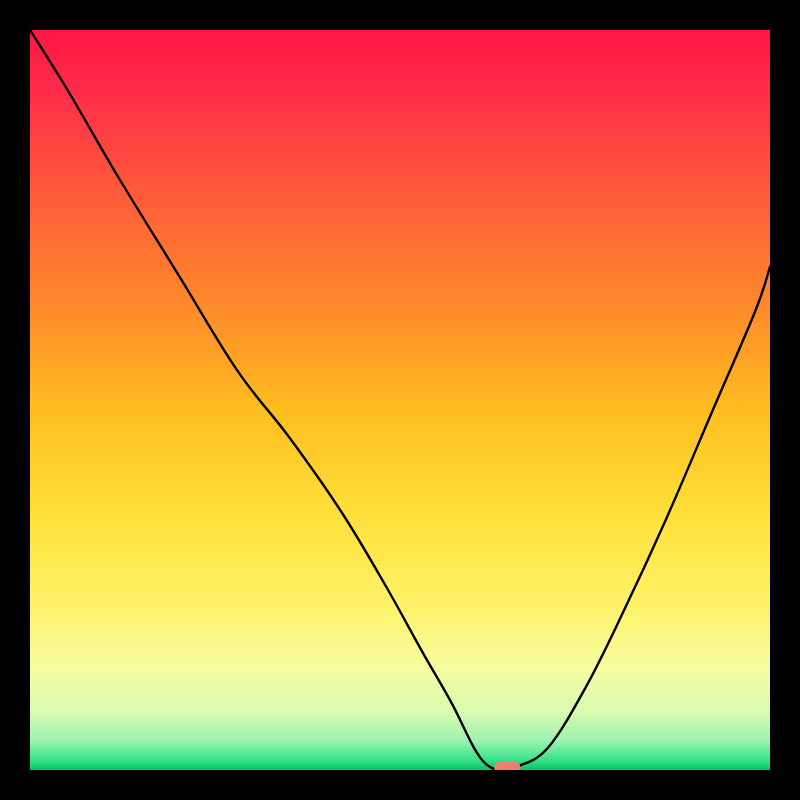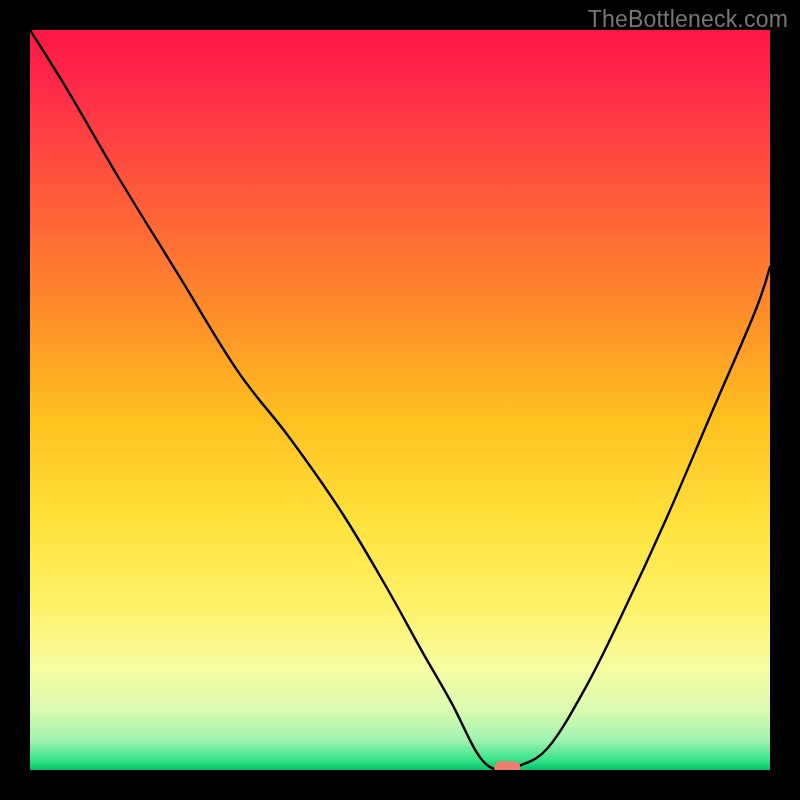--- a/index.html
+++ b/index.html
@@ -59,14 +59,13 @@
             <stop offset="98.5%" stop-color="#3de58c"></stop>
             <stop offset="100%" stop-color="#06c46a"></stop>
           </linearGradient>
       </defs>
       <rect id="bg-rect" x="0" y="0" width="740" height="740" fill="url(#bg-grad)"></rect>
       <path id="curve-path" fill="none" stroke="#000" stroke-width="2.4" stroke-linejoin="round" stroke-linecap="round" d="M 0 0 C 6.66 10.655999999999988, 21.016000000000002 32.55999999999993, 37 59.19999999999993 C 52.983999999999995 85.83999999999993, 68.82 114.69999999999999, 88.8 148 C 108.78 181.3, 126.688 209.56799999999998, 148 244.2 C 169.312 278.832, 187.22000000000003 311.096, 207.20000000000002 340.4 C 227.18 369.70399999999995, 240.352 381.692, 259 407 C 277.648 432.308, 293.48400000000004 454.36, 310.8 481 C 328.116 507.64, 340.548 529.692, 355.2 555 C 369.852 580.308, 380.21200000000005 600.288, 392.20000000000005 621.6 C 404.18800000000005 642.912, 412.47599999999994 656.084, 421.79999999999995 673.4 C 431.12399999999997 690.716, 437.34 706.478, 444 717.8 C 450.66 729.122, 453.472 732.304, 458.8 736.3 C 464.12800000000004 740.2959999999999, 468.272 740, 473.6 740 C 478.92800000000005 740, 480.408 740.2959999999999, 488.40000000000003 736.3 C 496.39200000000005 732.304, 506.012 731.786, 518 717.8 C 529.9879999999999 703.814, 541.68 682.576, 555 658.6 C 568.32 634.624, 577.348 615.236, 592 584.6 C 606.652 553.964, 620.4159999999999 524.364, 636.4 488.4 C 652.384 452.436, 664.816 422.096, 680.8000000000001 384.8 C 696.7840000000001 347.504, 714.544 307.84, 725.1999999999999 281.2 C 735.8559999999999 254.55999999999997, 737.336 244.79199999999997, 740 236.79999999999995"></path>
       <rect id="marker-rect" rx="6" ry="6" width="26" height="13" fill="#e9816f" x="464.3" y="731.28"></rect>
     </svg>
   </div>
 
-  <div class="watermark">TheBottleneck.com</div>
 </div>
 
 </body></html>

